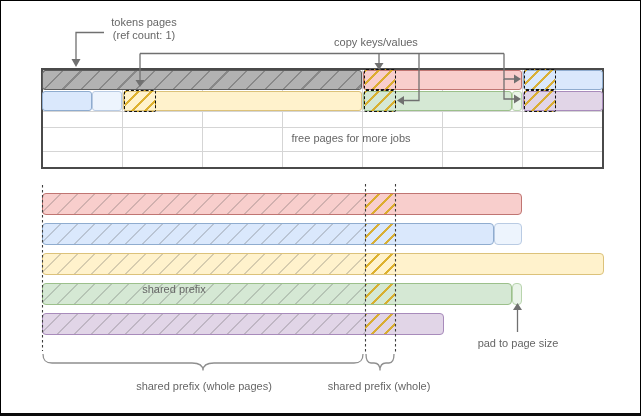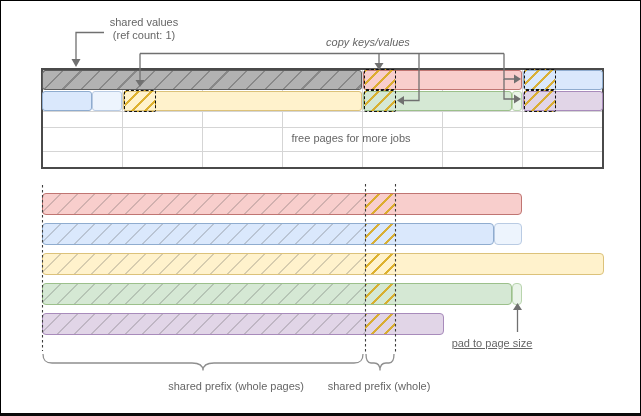--- a/index.html
+++ b/index.html
@@ -116,19 +116,20 @@
 
     <line x1="516.5" y1="331" x2="516.5" y2="309" stroke="#707070" stroke-width="1.3"></line>
     <polygon points="512,309 521,309 516.5,302" fill="#707070"></polygon>
 
     <g stroke="#8f8f8f" stroke-width="1.3" fill="none">
       <path d="M 42 353 C 42 359.5, 44.5 362, 51 362 L 191 362 C 198 362, 202 364, 202 369.5 C 202 364, 206 362, 213 362 L 353 362 C 359.5 362, 362 359.5, 362 353"></path>
       <path d="M 365 353 C 365 359, 366.5 362, 370 362 L 373 362 C 377 362, 379 364, 379 369.5 C 379 364, 381 362, 385 362 L 388 362 C 391.5 362, 393 359, 393 353"></path>
     </g>
   </svg>
 
-  <div class="lbl" style="left:101px; top:15px; width:84px;"><span>shared values</span><br><span>(ref count: 1)</span></div>
-  <div class="lbl" style="left:312px; top:35px; width:110px;font-style:italic;">copy keys/values</div>
+  <div class="lbl" style="left:101px; top:15px; width:84px;"><span>tokens pages</span><br><span>(ref count: 1)</span></div>
+  <div class="lbl" style="left:320px; top:35px; width:110px;">copy keys/values</div>
   <div class="lbl" style="left:41px; top:131px; width:618px;">free pages for more jobs</div>
-  <div class="lbl" style="left:435px; top:336px; width:112px;text-decoration:underline;">pad to page size</div>
-  <div class="lbl" style="left:103px; top:379px; width:200px;text-align:right;">shared prefix (whole pages)</div>
+  <div class="lbl" style="left:123px; top:282px; width:100px;">shared prefix</div>
+  <div class="lbl" style="left:461px; top:336px; width:112px;">pad to page size</div>
+  <div class="lbl" style="left:103px; top:379px; width:200px;">shared prefix (whole pages)</div>
   <div class="lbl" style="left:317px; top:379px; width:122px;">shared prefix (whole)</div>
 </div>
 
 </body></html>

